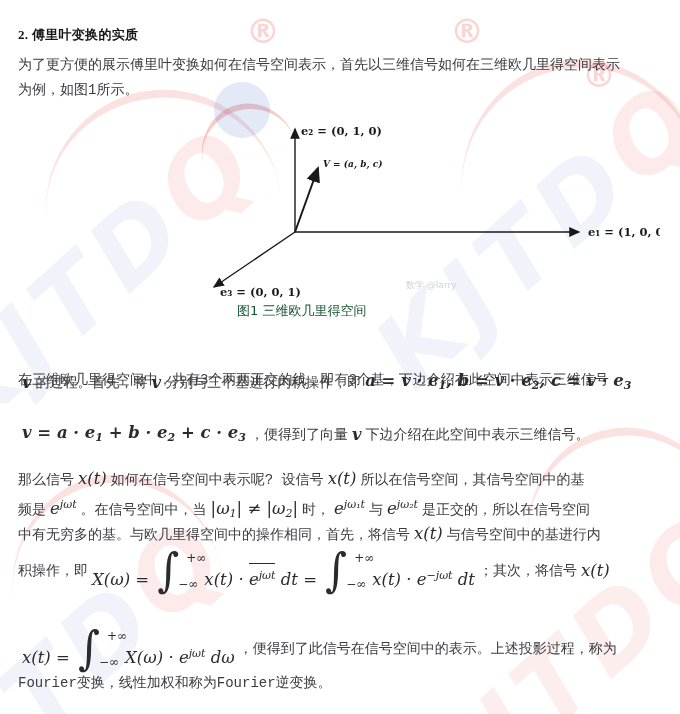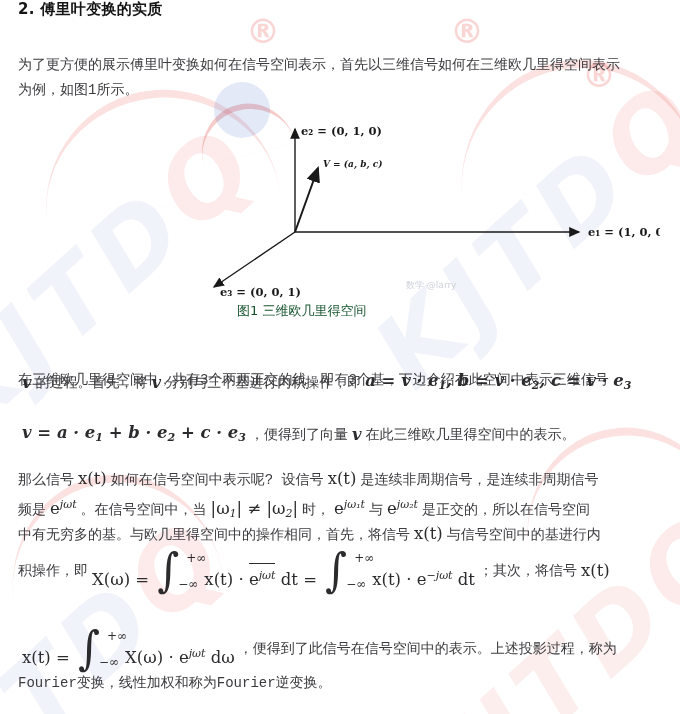--- a/index.html
+++ b/index.html
@@ -13,29 +13,29 @@
   .wm-r{color:rgba(225,60,48,0.10);}
   .wm.red .wm-b{color:rgba(225,60,48,0.085);}
   .arc{position:absolute;border-top:8px solid rgba(228,70,60,0.16);
        border-radius:50%/100% 100% 0 0;z-index:0;}
   .reg{position:absolute;font-weight:bold;color:rgba(228,70,60,0.22);
        font-size:34px;line-height:1;z-index:0;}
   .qblob{position:absolute;width:56px;height:56px;border-radius:50%;
          background:rgba(70,110,200,0.15);z-index:0;}
   
   .content{position:absolute;inset:0;z-index:1;}
-  .title{position:absolute;left:18px;top:0;font-size:15px;font-weight:bold;
-         color:#151515;letter-spacing:0.3px;}
+  .title{position:absolute;left:18px;top:26px;font-size:13px;font-weight:bold;
+         color:#151515;letter-spacing:0.3px;font-family:Liberation Serif, serif;}
   .line{position:absolute;left:18px;width:648px;font-size:14px;line-height:22px;
         color:#3b3b3f;white-space:nowrap;}
   .fline{display:flex;align-items:center;}
   .t{white-space:pre-wrap;font-family:Liberation Mono, monospace;}
   
   .mf{font-size:16.5px;margin:0 4px;color:#2b2b2e;white-space:nowrap;}
-  .tk-i{font-family:"DejaVu Serif","Liberation Serif",serif;text-align:center;}
+  .tk-i{font-family:"DejaVu Serif","Liberation Serif",serif;font-style:italic;text-align:center;}
   .tk-b{font-family:"DejaVu Serif","Liberation Serif",serif;font-style:italic;font-weight:700;}
   .tk-sup{font-family:"DejaVu Serif",serif;font-style:italic;font-size:11px;vertical-align:6px;}
   .tk-sub{font-family:"DejaVu Serif",serif;font-style:italic;font-size:11px;vertical-align:-3px;}
   .tk-bsub{font-family:"DejaVu Serif",serif;font-style:italic;font-weight:700;font-size:11px;vertical-align:-3px;}
   .mint{display:inline-flex;align-items:center;margin:0 3px;}
   .mint-g{font-family:"DejaVu Serif",serif;font-size:42px;line-height:0.95;transform:scaleY(1.1);}
   .mint-l{display:flex;flex-direction:column;justify-content:space-between;height:48px;
           font-family:"DejaVu Serif",serif;font-style:italic;font-size:12px;padding-left:2px;}
   .mint-sup{transform:translateX(5px);}
   .mint-sub{transform:translateX(-3px);}
@@ -98,25 +98,25 @@
       <span class="mf"><span class="tk-b">v</span></span>
       <span class="t">的过程。首先，将</span>
       <span class="mf"><span class="tk-b">v</span></span>
       <span class="t">分别与三个基进行内积操作，即</span>
       <span class="mf"><span class="tk-b">a = v · e</span><span class="tk-bsub">1</span><span class="tk-b">, b = v · e</span><span class="tk-bsub">2</span><span class="tk-b">, c = v · e</span><span class="tk-bsub">3</span></span>
     </div>
     <div class="line fline" style="top:421px;height:28px">
       <span class="mf"><span class="tk-b">v = a · e</span><span class="tk-bsub">1</span><span class="tk-b"> + b · e</span><span class="tk-bsub">2</span><span class="tk-b"> + c · e</span><span class="tk-bsub">3</span></span>
       <span class="t">，便得到了向量</span>
       <span class="mf"><span class="tk-b">v</span></span>
-      <span class="t">在此三维欧几里得空间中的表示。</span>
+      <span class="t">下边介绍在此空间中表示三维信号。</span>
     </div>
 
     <div class="line" style="top:468px">
-      <span class="t">那么信号</span><span class="mf"><span class="tk-i">x(t)</span></span><span class="t">如何在信号空间中表示呢? 设信号</span><span class="mf"><span class="tk-i">x(t)</span></span><span class="t">是连续非周期信号，是连续非周期信号</span>
+      <span class="t">那么信号</span><span class="mf"><span class="tk-i">x(t)</span></span><span class="t">如何在信号空间中表示呢? 设信号</span><span class="mf"><span class="tk-i">x(t)</span></span><span class="t">所以在信号空间，其信号空间中的基</span>
     </div>
     <div class="line" style="top:494px">
       <span class="t">频是</span><span class="mf"><span class="tk-i">e</span><span class="tk-sup">jωt</span></span><span class="t">。在信号空间中，当</span><span class="mf"><span class="tk-i">|ω</span><span class="tk-sub">1</span><span class="tk-i">| ≠ |ω</span><span class="tk-sub">2</span><span class="tk-i">|</span></span><span class="t">时，</span><span class="mf"><span class="tk-i">e</span><span class="tk-sup">jω₁t</span></span><span class="t">与</span><span class="mf"><span class="tk-i">e</span><span class="tk-sup">jω₂t</span></span><span class="t">是正交的，所以在信号空间</span>
     </div>
     <div class="line" style="top:523px">
       <span class="t">中有无穷多的基。与欧几里得空间中的操作相同，首先，将信号</span><span class="mf"><span class="tk-i">x(t)</span></span><span class="t">与信号空间中的基进行内</span>
     </div>
     <div class="line fline" style="top:544px;height:54px">
       <span class="t">积操作，即</span>
       <span class="mf"><span class="tk-i">X(ω) = </span><span class="mint">

